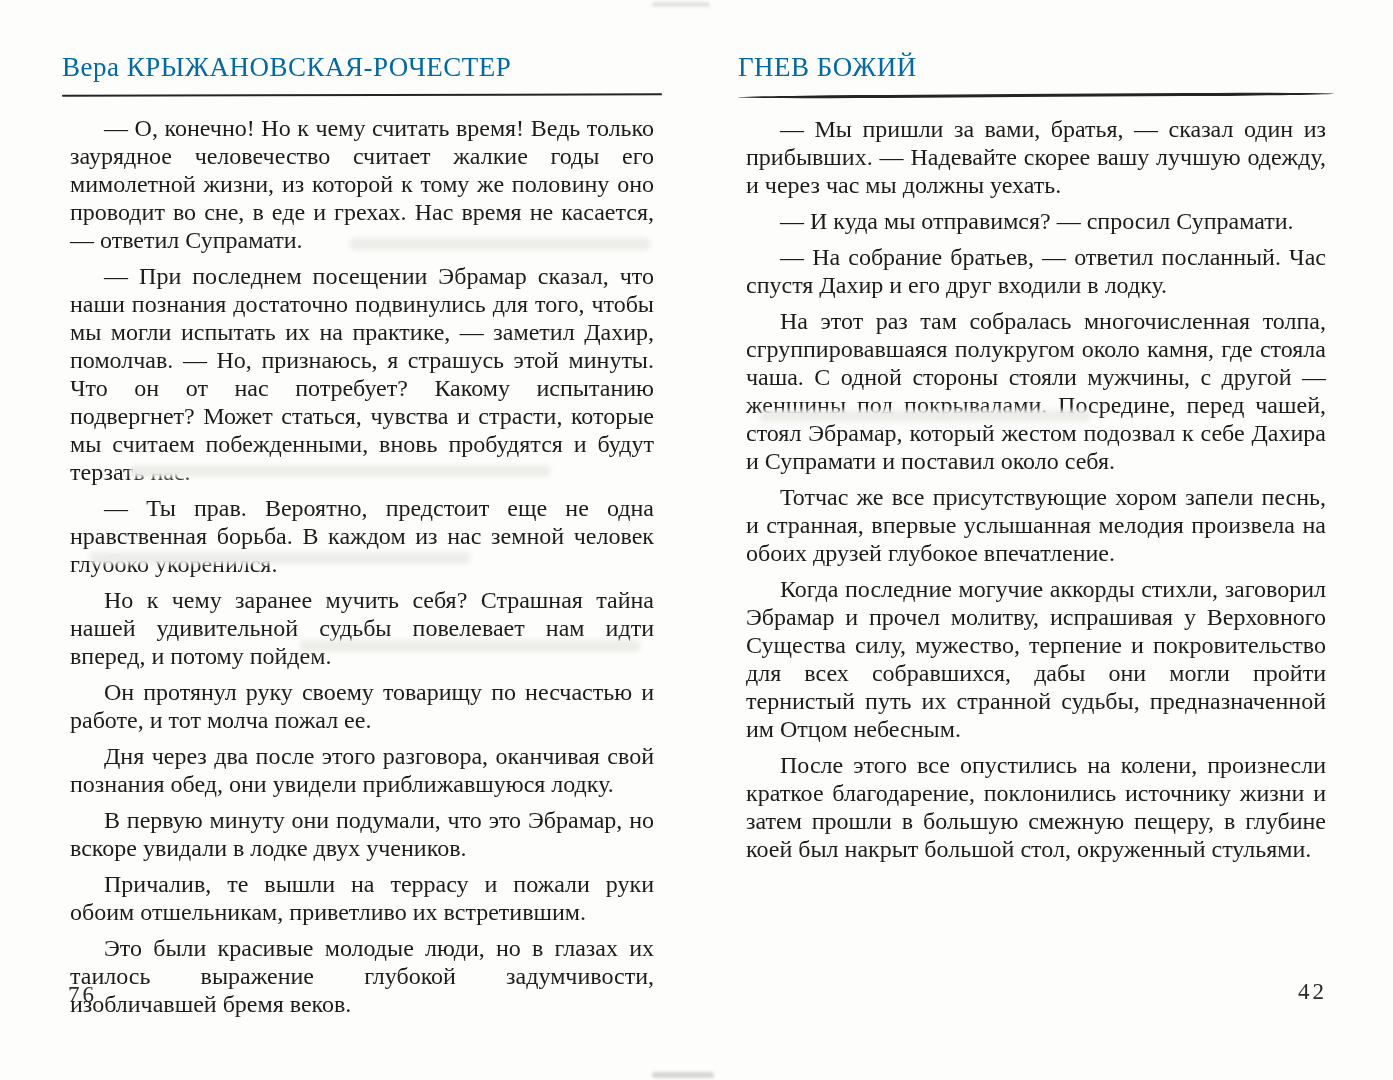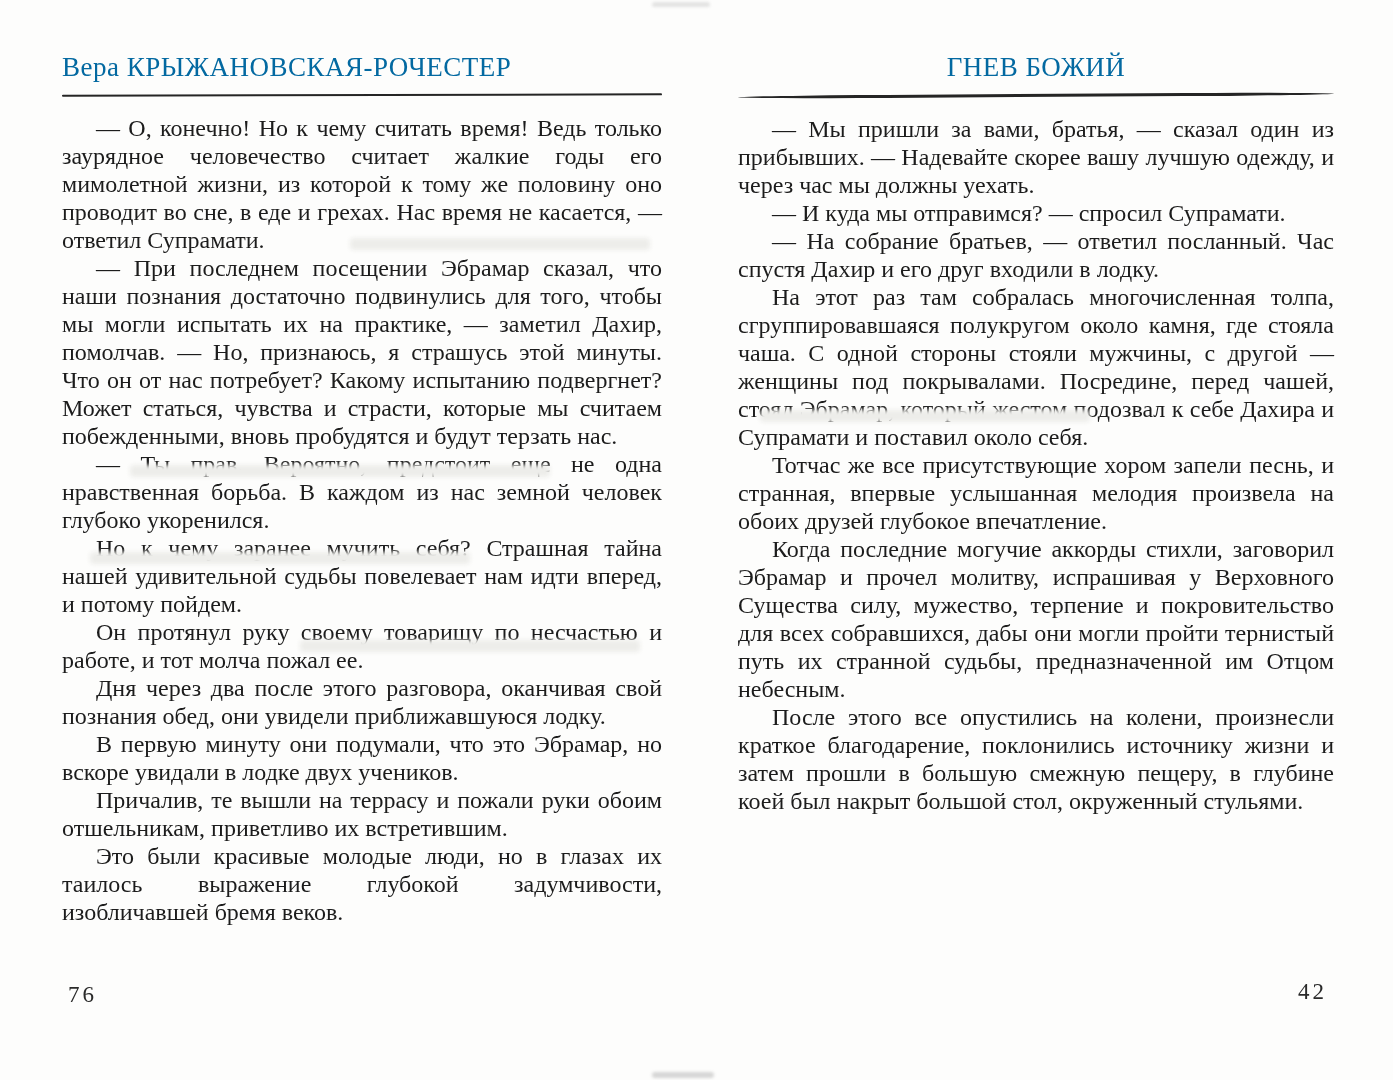--- a/index.html
+++ b/index.html
@@ -22,39 +22,39 @@
   .page-left  { left: 62px;  width: 600px; }
   .page-right { left: 738px; width: 596px; }
 
   .running-header {
     font-size: 27px;
     letter-spacing: 0.5px;
     color: #0369a1;
     white-space: nowrap;
     height: 36px;
   }
-  .page-right .running-header { text-align: center; }
+  .page-right .running-header { text-align: left; }
 
   .header-rule {
     height: 2px;
     background: #252525;
     margin-top: 6px;
     border-radius: 2px;
   }
   .page-left  .header-rule { transform: rotate(-0.12deg); }
   .page-right .header-rule { transform: rotate(-0.35deg); height: 3px; border-radius: 50% / 100%; }
 
   .page-body {
     margin-top: 18px;
     font-size: 24px;
     line-height: 28px;
     text-align: justify;
   }
   .page-body p {
-    margin: 0;
+    margin: 8px;
     padding: 0;
     text-indent: 34px;
   }
 
   .page-number {
     position: absolute;
     font-size: 23px;
     letter-spacing: 3px;
     color: #2a2a2a;
   }

